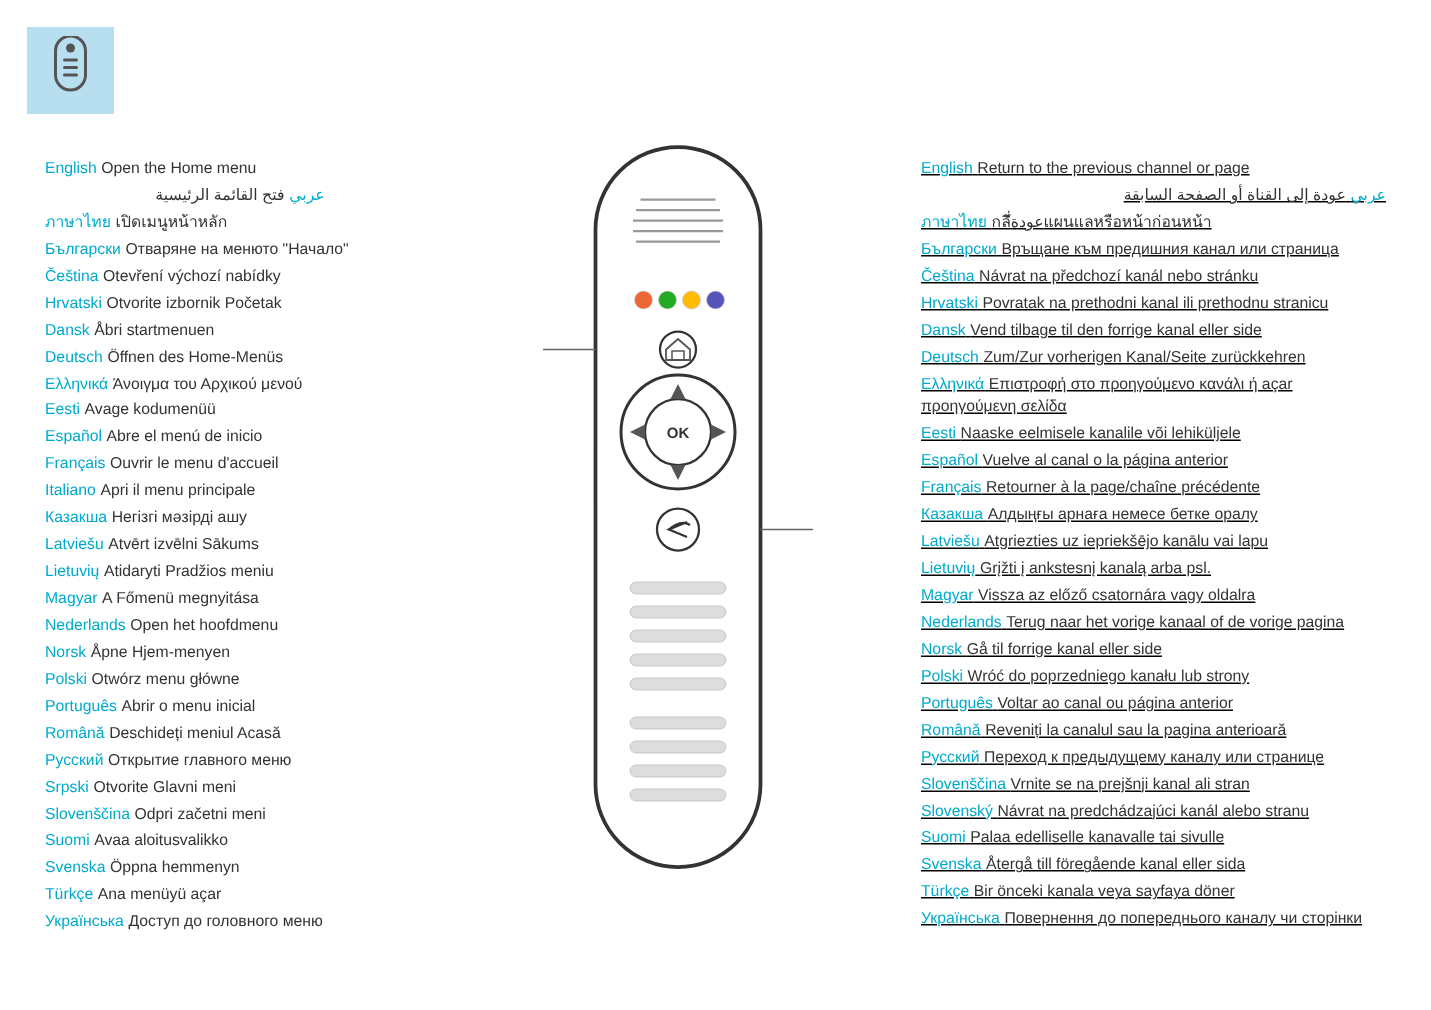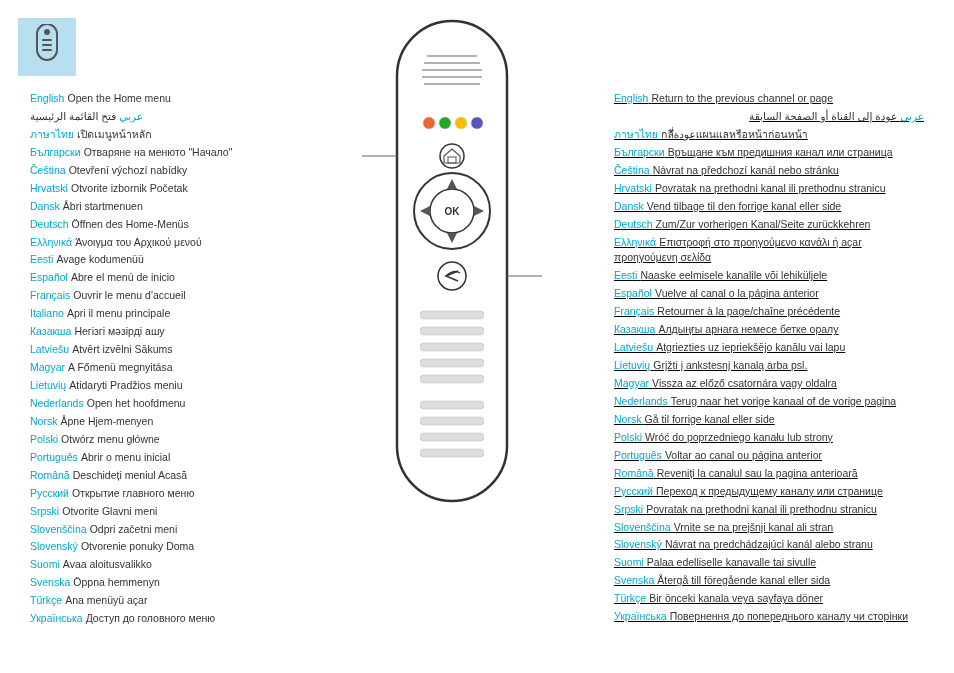--- a/index.html
+++ b/index.html
@@ -10,34 +10,34 @@
       font-family: Arial, sans-serif;
       font-size: 11px;
       overflow: hidden;
       position: relative;
     }
 
     .page-container {
       display: flex;
       width: 100%;
       height: 100%;
-      padding: 11px 30px;
+      padding: 25px 30px;
     }
 
     .left-panel {
       width: 260px;
       flex-shrink: 0;
       padding-top: 10px;
     }
 
     .remote-area {
       flex: 1;
       display: flex;
       justify-content: center;
-      align-items: flex-start;
+      align-items: flex-end;
       position: relative;
     }
 
     .right-panel {
       width: 310px;
       flex-shrink: 0;
       padding-top: 10px;
     }
 
     .lang-item {
@@ -79,45 +79,44 @@
       <circle cx="14" cy="8" r="3" fill="#555"></circle>
       <rect x="9" y="15" width="10" height="2" rx="1" fill="#555"></rect>
       <rect x="9" y="20" width="10" height="2" rx="1" fill="#555"></rect>
       <rect x="9" y="25" width="10" height="2" rx="1" fill="#555"></rect>
     </svg>
   </div>
 
   <div class="left-panel" style="padding-top: 80px;">
     <div id="left-items">
         <div class="lang-item"><span class="lang-label">English</span> <span class="lang-text">Open the Home menu</span></div>
-        <div class="lang-item" style="text-align: left; direction: rtl;"><span class="lang-arabic">عربي</span> <span class="lang-text" style="direction:rtl; unicode-bidi:bidi-override;">فتح القائمة الرئيسية</span></div>
+        <div class="lang-item" style="text-align: center; direction: rtl;"><span class="lang-arabic">عربي</span> <span class="lang-text" style="direction:rtl; unicode-bidi:bidi-override;">فتح القائمة الرئيسية</span></div>
         <div class="lang-item"><span class="lang-label">ภาษาไทย</span> <span class="lang-text">เปิดเมนูหน้าหลัก</span></div>
         <div class="lang-item"><span class="lang-label">Български</span> <span class="lang-text">Отваряне на менюто "Начало"</span></div>
         <div class="lang-item"><span class="lang-label">Čeština</span> <span class="lang-text">Otevření výchozí nabídky</span></div>
         <div class="lang-item"><span class="lang-label">Hrvatski</span> <span class="lang-text">Otvorite izbornik Početak</span></div>
         <div class="lang-item"><span class="lang-label">Dansk</span> <span class="lang-text">Åbri startmenuen</span></div>
         <div class="lang-item"><span class="lang-label">Deutsch</span> <span class="lang-text">Öffnen des Home-Menüs</span></div>
         <div class="lang-item"><span class="lang-label">Ελληνικά</span> <span class="lang-text">Άνοιγμα του Αρχικού μενού</span></div>
         <div class="lang-item"><span class="lang-label">Eesti</span> <span class="lang-text">Avage kodumenüü</span></div>
         <div class="lang-item"><span class="lang-label">Español</span> <span class="lang-text">Abre el menú de inicio</span></div>
         <div class="lang-item"><span class="lang-label">Français</span> <span class="lang-text">Ouvrir le menu d'accueil</span></div>
         <div class="lang-item"><span class="lang-label">Italiano</span> <span class="lang-text">Apri il menu principale</span></div>
         <div class="lang-item"><span class="lang-label">Казакша</span> <span class="lang-text">Негізгі мәзірді ашу</span></div>
         <div class="lang-item"><span class="lang-label">Latviešu</span> <span class="lang-text">Atvērt izvēlni Sākums</span></div>
+        <div class="lang-item"><span class="lang-label">Lietuvių</span> <span class="lang-text">Atidaryti Pradžios meniu</span></div>
         <div class="lang-item"><span class="lang-label">Magyar</span> <span class="lang-text">A Főmenü megnyitása</span></div>
-        <div class="lang-item"><span class="lang-label">Lietuvių</span> <span class="lang-text">Atidaryti Pradžios meniu</span></div>
         <div class="lang-item"><span class="lang-label">Nederlands</span> <span class="lang-text">Open het hoofdmenu</span></div>
         <div class="lang-item"><span class="lang-label">Norsk</span> <span class="lang-text">Åpne Hjem-menyen</span></div>
         <div class="lang-item"><span class="lang-label">Polski</span> <span class="lang-text">Otwórz menu główne</span></div>
         <div class="lang-item"><span class="lang-label">Português</span> <span class="lang-text">Abrir o menu inicial</span></div>
         <div class="lang-item"><span class="lang-label">Română</span> <span class="lang-text">Deschideți meniul Acasă</span></div>
         <div class="lang-item"><span class="lang-label">Русский</span> <span class="lang-text">Открытие главного меню</span></div>
         <div class="lang-item"><span class="lang-label">Srpski</span> <span class="lang-text">Otvorite Glavni meni</span></div>
         <div class="lang-item"><span class="lang-label">Slovenščina</span> <span class="lang-text">Odpri začetni meni</span></div>
-        <div class="lang-item"><span class="lang-label">Slovenský</span> <span class="lang-text">Otvorenie ponuky Doma</span></div>
         <div class="lang-item"><span class="lang-label">Suomi</span> <span class="lang-text">Avaa aloitusvalikko</span></div>
         <div class="lang-item"><span class="lang-label">Svenska</span> <span class="lang-text">Öppna hemmenyn</span></div>
         <div class="lang-item"><span class="lang-label">Türkçe</span> <span class="lang-text">Ana menüyü açar</span></div>
         <div class="lang-item"><span class="lang-label">Українська</span> <span class="lang-text">Доступ до головного меню</span></div>
       </div>
   </div>
 
   <div class="remote-area">
     <svg class="remote-svg" viewBox="0 0 180 560">
 
@@ -188,21 +187,20 @@
         <div class="lang-item"><span class="lang-label">Казакша</span> <span class="lang-text">Алдыңғы арнаға немесе бетке оралу</span></div>
         <div class="lang-item"><span class="lang-label">Latviešu</span> <span class="lang-text">Atgriezties uz iepriekšējo kanālu vai lapu</span></div>
         <div class="lang-item"><span class="lang-label">Lietuvių</span> <span class="lang-text">Grįžti į ankstesnį kanalą arba psl.</span></div>
         <div class="lang-item"><span class="lang-label">Magyar</span> <span class="lang-text">Vissza az előző csatornára vagy oldalra</span></div>
         <div class="lang-item"><span class="lang-label">Nederlands</span> <span class="lang-text">Terug naar het vorige kanaal of de vorige pagina</span></div>
         <div class="lang-item"><span class="lang-label">Norsk</span> <span class="lang-text">Gå til forrige kanal eller side</span></div>
         <div class="lang-item"><span class="lang-label">Polski</span> <span class="lang-text">Wróć do poprzedniego kanału lub strony</span></div>
         <div class="lang-item"><span class="lang-label">Português</span> <span class="lang-text">Voltar ao canal ou página anterior</span></div>
         <div class="lang-item"><span class="lang-label">Română</span> <span class="lang-text">Reveniți la canalul sau la pagina anterioară</span></div>
         <div class="lang-item"><span class="lang-label">Русский</span> <span class="lang-text">Переход к предыдущему каналу или странице</span></div>
-        <div class="lang-item"><span class="lang-label">Srpski</span> <span class="lang-text">Povratak na prethodni kanal ili prethodnu stranicu</span></div>
         <div class="lang-item"><span class="lang-label">Slovenščina</span> <span class="lang-text">Vrnite se na prejšnji kanal ali stran</span></div>
         <div class="lang-item"><span class="lang-label">Slovenský</span> <span class="lang-text">Návrat na predchádzajúci kanál alebo stranu</span></div>
         <div class="lang-item"><span class="lang-label">Suomi</span> <span class="lang-text">Palaa edelliselle kanavalle tai sivulle</span></div>
         <div class="lang-item"><span class="lang-label">Svenska</span> <span class="lang-text">Återgå till föregående kanal eller sida</span></div>
         <div class="lang-item"><span class="lang-label">Türkçe</span> <span class="lang-text">Bir önceki kanala veya sayfaya döner</span></div>
         <div class="lang-item"><span class="lang-label">Українська</span> <span class="lang-text">Повернення до попереднього каналу чи сторінки</span></div>
       </div>
   </div>
 
 </div>

